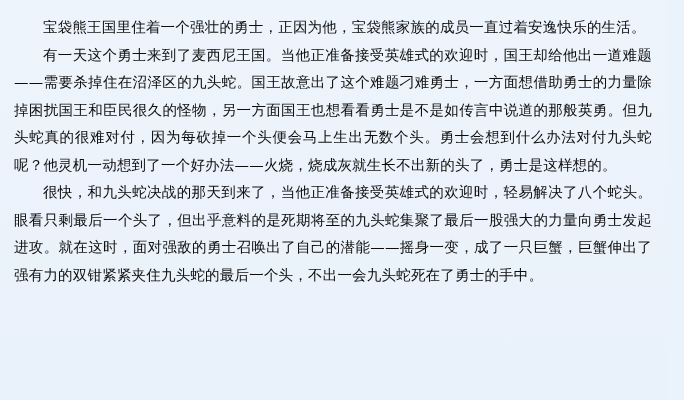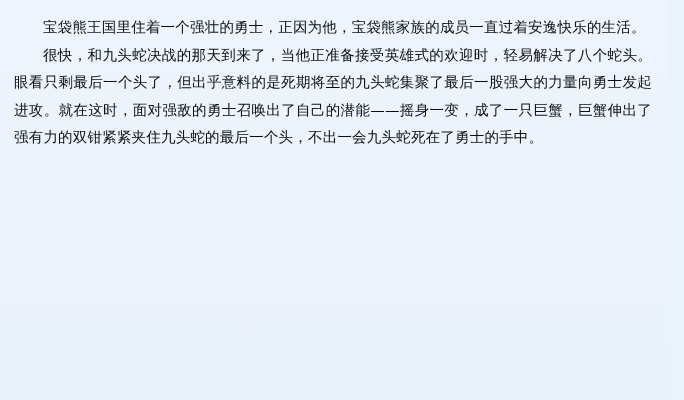--- a/index.html
+++ b/index.html
@@ -33,15 +33,16 @@
     text-indent: 2em;
     white-space: normal;
   }
 </style>
 </head>
 <body>
 
 <div id="page">
   <div class="story">
     <p class="para">宝袋熊王国里住着一个强壮的勇士，正因为他，宝袋熊家族的成员一直过着安逸快乐的生活。</p>
+    <p class="para">有一天这个勇士来到了麦西尼王国。当他正准备接受英雄式的欢迎时，国王却给他出一道难题——需要杀掉住在沼泽区的九头蛇。国王故意出了这个难题刁难勇士，一方面想借助勇士的力量除掉困扰国王和臣民很久的怪物，另一方面国王也想看看勇士是不是如传言中说道的那般英勇。但九头蛇真的很难对付，因为每砍掉一个头便会马上生出无数个头。勇士会想到什么办法对付九头蛇呢？他灵机一动想到了一个好办法——火烧，烧成灰就生长不出新的头了，勇士是这样想的。</p>
     <p class="para">很快，和九头蛇决战的那天到来了，当他正准备接受英雄式的欢迎时，轻易解决了八个蛇头。眼看只剩最后一个头了，但出乎意料的是死期将至的九头蛇集聚了最后一股强大的力量向勇士发起进攻。就在这时，面对强敌的勇士召唤出了自己的潜能——摇身一变，成了一只巨蟹，巨蟹伸出了强有力的双钳紧紧夹住九头蛇的最后一个头，不出一会九头蛇死在了勇士的手中。</p>
   </div>
 </div>
 
 </body></html>

